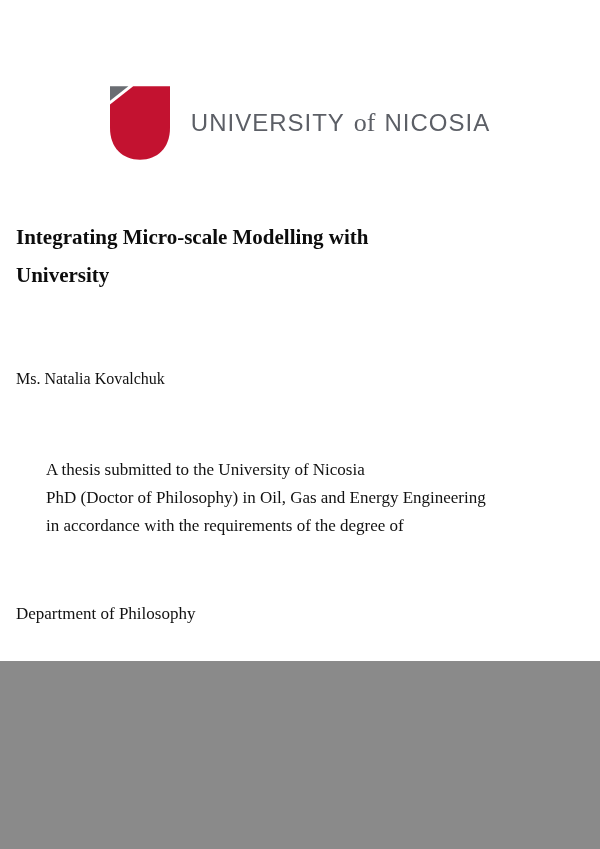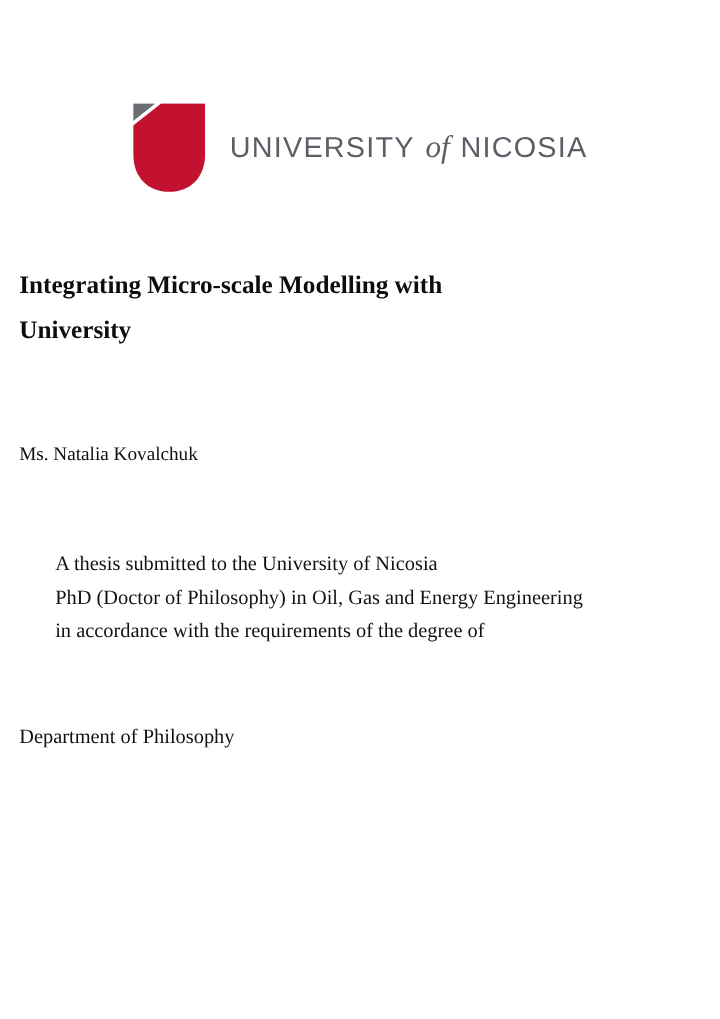--- a/index.html
+++ b/index.html
@@ -4,21 +4,21 @@
 <style>
   html, body {
     margin: 0;
     padding: 0;
     background: #8a8a8a;
     font-family: "Liberation Serif", serif;
   }
   .page {
     position: relative;
     width: 600px;
-    height: 849px;
+    height: 661px;
     margin: 0 auto;
     background: #ffffff;
     overflow: hidden;
     color: #111111;
   }
   
   .logo-row {
     position: absolute;
     top: 86px;
     left: 0;
@@ -41,21 +41,20 @@
     white-space: nowrap;
   }
   .wordmark .sans {
     font-family: "Liberation Sans", sans-serif;
     font-size: 24px;
     font-weight: 400;
     letter-spacing: 1px;
   }
   .wordmark .of {
     font-family: "Liberation Serif", serif;
-    font-style: italic;
     font-size: 26px;
     font-weight: 400;
   }
   
   .block {
     position: absolute;
     left: 16px;
     width: 100%;
   }
   .thesis-title {

